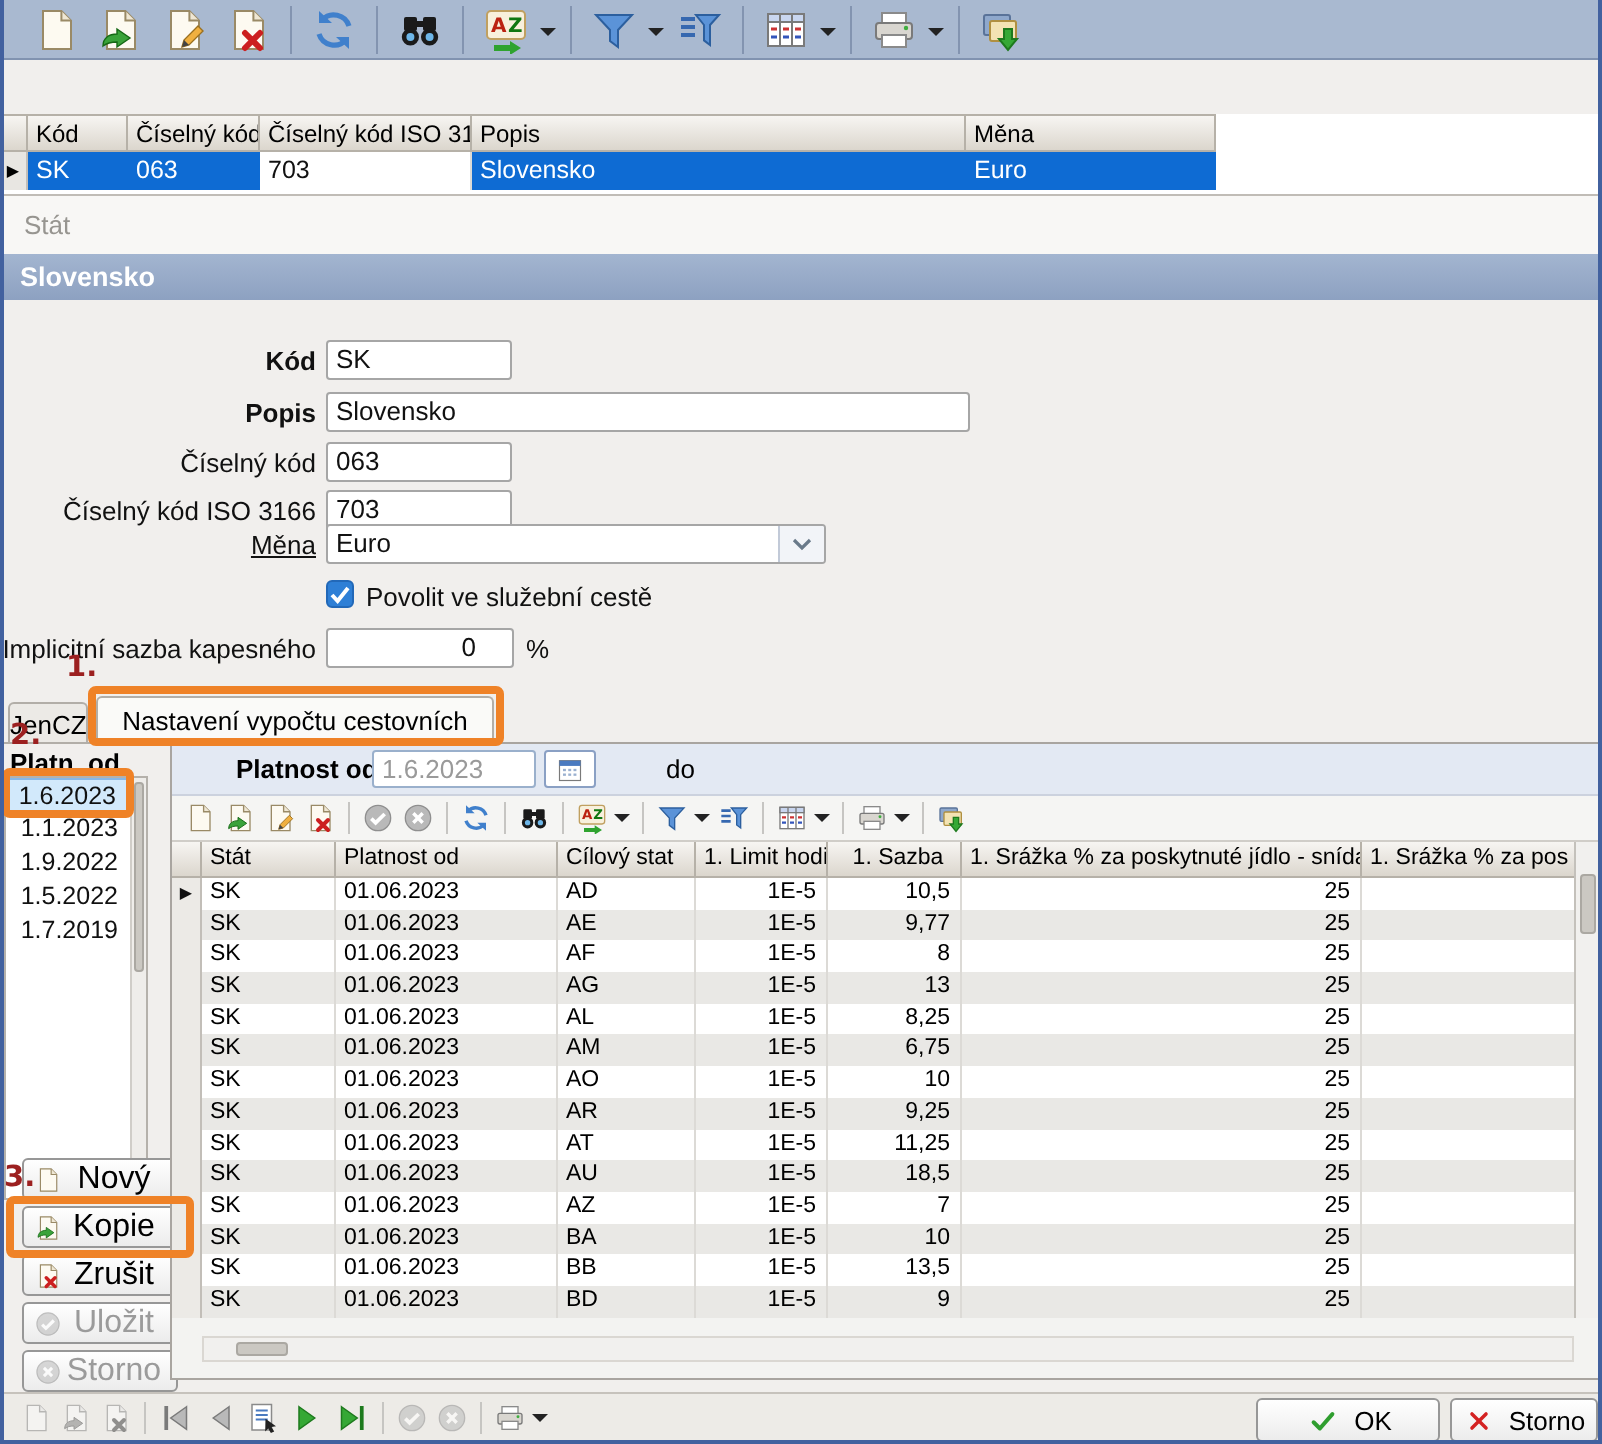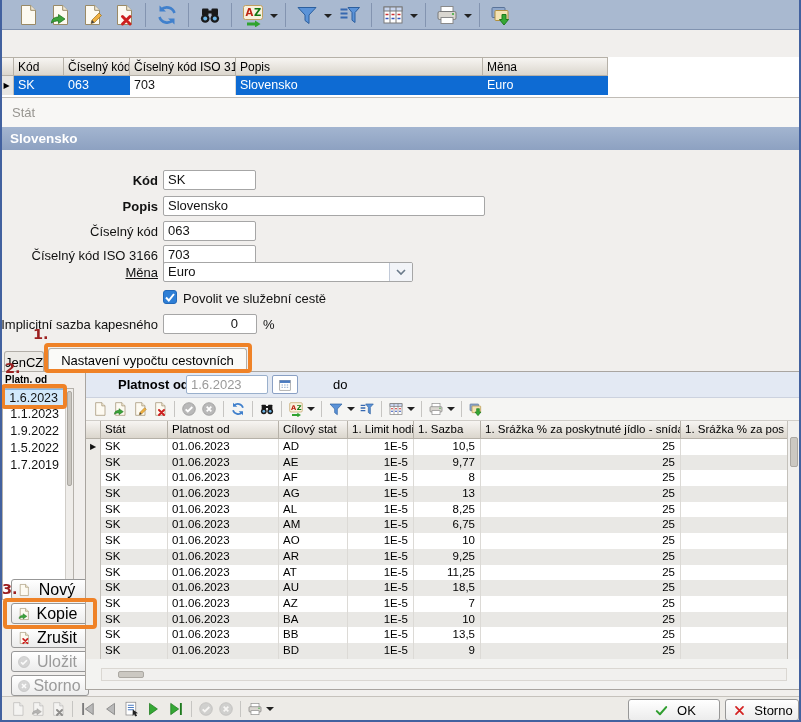--- a/index.html
+++ b/index.html
@@ -328,21 +328,21 @@
   <div class="lbl" style="left:183px;top:291px;">Povolit ve služební cestě</div>
 
   <div class="lblr" style="left:0;top:317px;">Implicitní sazba kapesného</div>
   <div class="inp" style="left:163px;top:314px;width:94px;text-align:right;padding-right:18px;">0</div>
   <div class="lbl" style="left:263px;top:317px;">%</div>
 
   <div class="tab" style="left:4px;top:351px;width:40px;height:21px;background:#eceae6;line-height:21px;">JenCZ</div>
   <div class="tab" style="left:48px;top:348px;width:199px;height:24px;background:#fafaf8;line-height:24px;">Nastavení vypočtu cestovních náhrad</div>
   <div class="abs" style="left:0;top:371px;width:85px;height:1px;background:#b2aea8;"></div>
 
-  <div class="abs" style="left:5px;top:374px;font-size:10px;font-weight:bold;">Platn. od</div>
+  <div class="abs" style="left:5px;top:374px;font-size:13px;font-weight:bold;">Platn. od</div>
 
   <div class="datelist">
     <div id="pg-dates">
         <div class="ditem sel">1.6.2023</div>
         <div class="ditem">1.1.2023</div>
         <div class="ditem">1.9.2022</div>
         <div class="ditem">1.5.2022</div>
         <div class="ditem">1.7.2019</div>
       </div>
     <div class="abs" style="right:0;top:0;width:8px;height:100%;background:#efedea;border-left:1px solid #d0cdc8;box-sizing:border-box;">
@@ -490,21 +490,21 @@
           </svg>
         </span>
     </div>
 
     <div id="grid-head" class="abs" style="left:0;top:49px;display:flex;">
         <div class="gh" style="width: 15px; padding-left: 0px;"></div>
         <div class="gh" style="width: 67px;">Stát</div>
         <div class="gh" style="width: 111px;">Platnost od</div>
         <div class="gh" style="width: 69px;">Cílový stat</div>
         <div class="gh" style="width: 66px;">1. Limit hodin</div>
-        <div class="gh" style="width: 67px;">1. Sazba</div>
+        <div class="gh" style="width: 67px; text-align: center;">1. Sazba</div>
         <div class="gh" style="width: 200px;">1. Srážka % za poskytnuté jídlo - snídaně</div>
         <div class="gh" style="width: 107px;">1. Srážka % za pos</div>
       </div>
     <div id="grid-body" class="abs" style="left:0;top:67px;width:702px;background:#fff;">
         <div class="gr">
           <div class="gsel">▶</div>
           <div class="gc" style="width: 67px;">SK</div>
           <div class="gc" style="width: 111px;">01.06.2023</div>
           <div class="gc" style="width: 69px;">AD</div>
           <div class="gc num" style="width: 66px;">1E-5</div>

